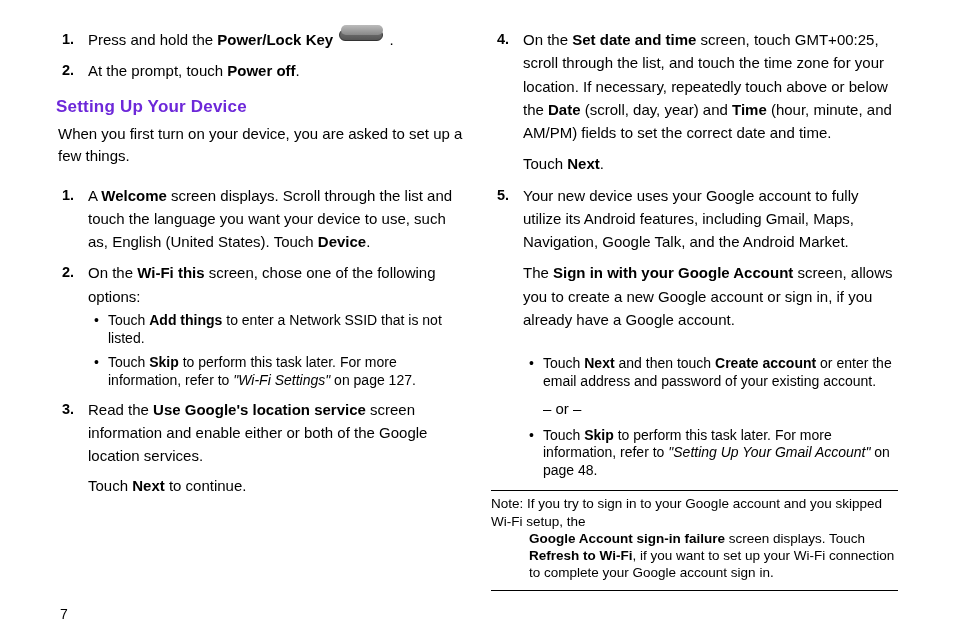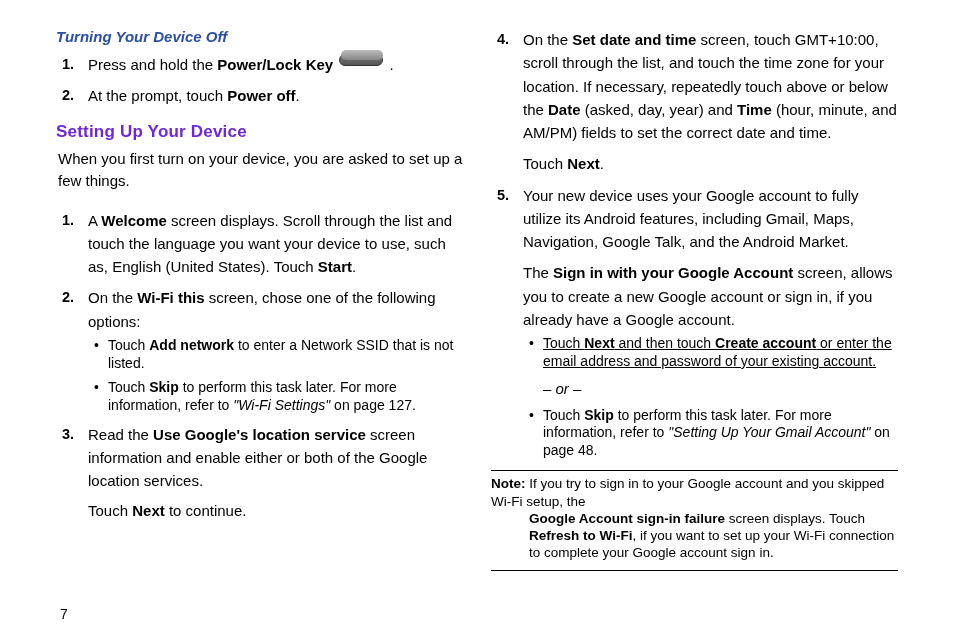--- a/index.html
+++ b/index.html
@@ -97,21 +97,21 @@
   }
   b { font-weight: bold; }
   .note-block {
     border-top: 1.5px solid #000;
     border-bottom: 1.5px solid #000;
     padding: 4px 0 8px 0;
     margin-top: 10px;
     font-size: 13.5px;
     line-height: 1.28;
   }
-  .note-block .note-label { font-weight: bold; text-align: center; }
+  .note-block .note-label { font-weight: normal; text-align: center; }
   .note-body { padding-left: 38px; display: block; }
   .page-num {
     position: absolute;
     left: 60px;
     bottom: 14px;
     font-size: 14px;
   }
   .key-icon {
     display: inline-block;
     width: 44px;
@@ -132,77 +132,76 @@
   }
 </style>
 </head>
 <body>
 
 <div class="page">
   <div class="columns">
 
     <div class="col">
 
-      <div class="h-turning">Turning Your Device Off</div>
 
       <ol class="steps">
         <li>
           <span>Press and hold the </span><b>Power/Lock Key</b>
           <span class="key-icon"><span class="key-cap"></span></span><span> .</span>
         </li>
         <li>
           <span>At the prompt, touch </span><b>Power off</b><span>.</span>
         </li>
       </ol>
 
       <div class="h-setting">Setting Up Your Device</div>
       <div class="intro">When you first turn on your device, you are asked to set up a few things.</div>
 
       <ol class="steps">
         <li>
-          <span>A </span><b>Welcome</b><span> screen displays. Scroll through the list and touch the language you want your device to use, such as, English (United States). Touch </span><b>Start</b><span>.</span>
+          <span>A </span><b>Welcome</b><span> screen displays. Scroll through the list and touch the language you want your device to use, such as, English (United States). Touch </span><b>Device</b><span>.</span>
         </li>
         <li>
           <span>On the </span><b>Wi-Fi this</b><span> screen, chose one of the following options:</span>
           <ul class="bullets condensed" style="margin-left:-32px; padding-left:0;">
             <li>
-              <span>Touch </span><b>Add network</b><span> to enter a Network SSID that is not listed.</span>
+              <span>Touch </span><b>Add things</b><span> to enter a Network SSID that is not listed.</span>
             </li>
             <li>
               <span>Touch </span><b>Skip</b><span> to perform this task later. For more information, refer to </span><span class="italic-ref">"Wi-Fi Settings"</span><span>  on page 127.</span>
             </li>
           </ul>
         </li>
         <li>
           <span>Read the </span><b>Use Google's location service</b><span> screen information and enable either or both of the Google location services.</span>
           <div style="height:6px"></div>
           <span>Touch </span><b>Next</b><span> to continue.</span>
         </li>
       </ol>
     </div>
 
     <div class="col">
 
       <ol class="steps" style="counter-reset: step 3;">
         <li>
-          <span>On the </span><b>Set date and time</b><span> screen, touch GMT+10:00, scroll through the list, and touch the time zone for your location. If necessary, repeatedly touch above or below the </span><b>Date</b><span> (asked, day, year) and </span><b>Time</b><span> (hour, minute, and AM/PM) fields to set the correct date and time.</span>
+          <span>On the </span><b>Set date and time</b><span> screen, touch GMT+00:25, scroll through the list, and touch the time zone for your location. If necessary, repeatedly touch above or below the </span><b>Date</b><span> (scroll, day, year) and </span><b>Time</b><span> (hour, minute, and AM/PM) fields to set the correct date and time.</span>
           <div style="height:8px"></div>
           <span>Touch </span><b>Next</b><span>.</span>
         </li>
         <li>
           <span>Your new device uses your Google account to fully utilize its Android features, including Gmail, Maps, Navigation, Google Talk, and the Android Market.</span>
           <div style="height:8px"></div>
           <span>The </span><b>Sign in with your Google Account</b><span> screen, allows you to create a new Google account or sign in, if you already have a Google account.</span>
 
-          <ul class="bullets condensed" style="margin-left:-32px; padding-left:0; margin-top:4px;text-decoration:underline;">
+          <ul class="bullets condensed" style="margin-left:-32px; padding-left:0; margin-top:24px;">
             <li>
               <span>Touch </span><b>Next</b><span> and then touch </span><b>Create account</b><span> or enter the email address and password of your existing account.</span>
             </li>
           </ul>
-          <div class="or-sep" style="padding-left:20px;font-style:italic;">– or –</div>
+          <div class="or-sep" style="padding-left:20px;">– or –</div>
           <ul class="bullets condensed" style="margin-left:-32px; padding-left:0;">
             <li>
               <span>Touch </span><b>Skip</b><span> to perform this task later. For more information, refer to </span><span class="italic-ref">"Setting Up Your Gmail Account"</span><span>  on page 48.</span>
             </li>
           </ul>
         </li>
       </ol>
 
       <div class="note-block">
         <span class="note-label">Note:</span><span> If you try to sign in to your Google account and you skipped Wi-Fi setup, the </span>

